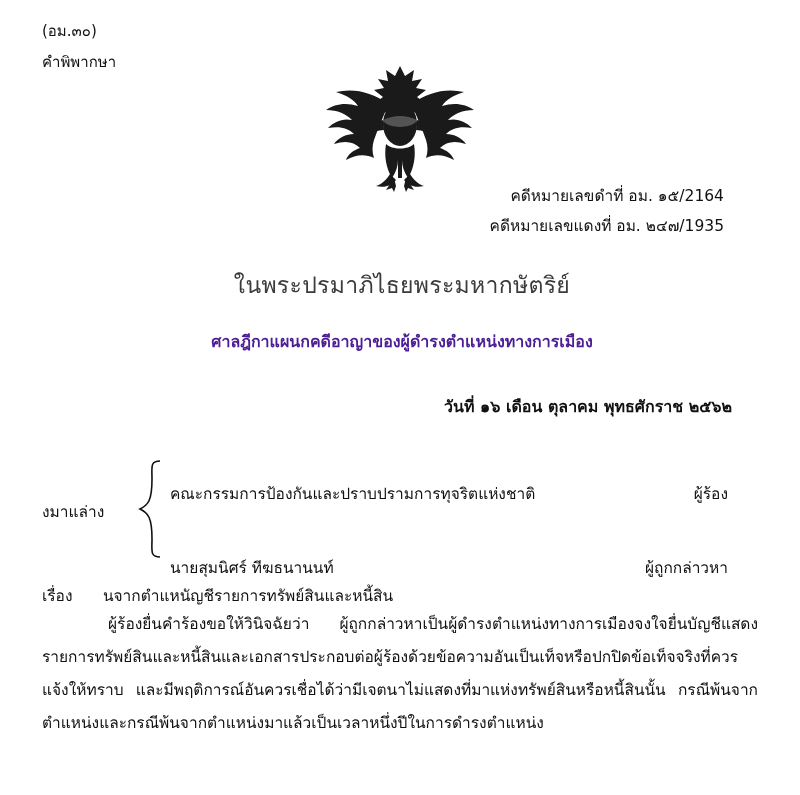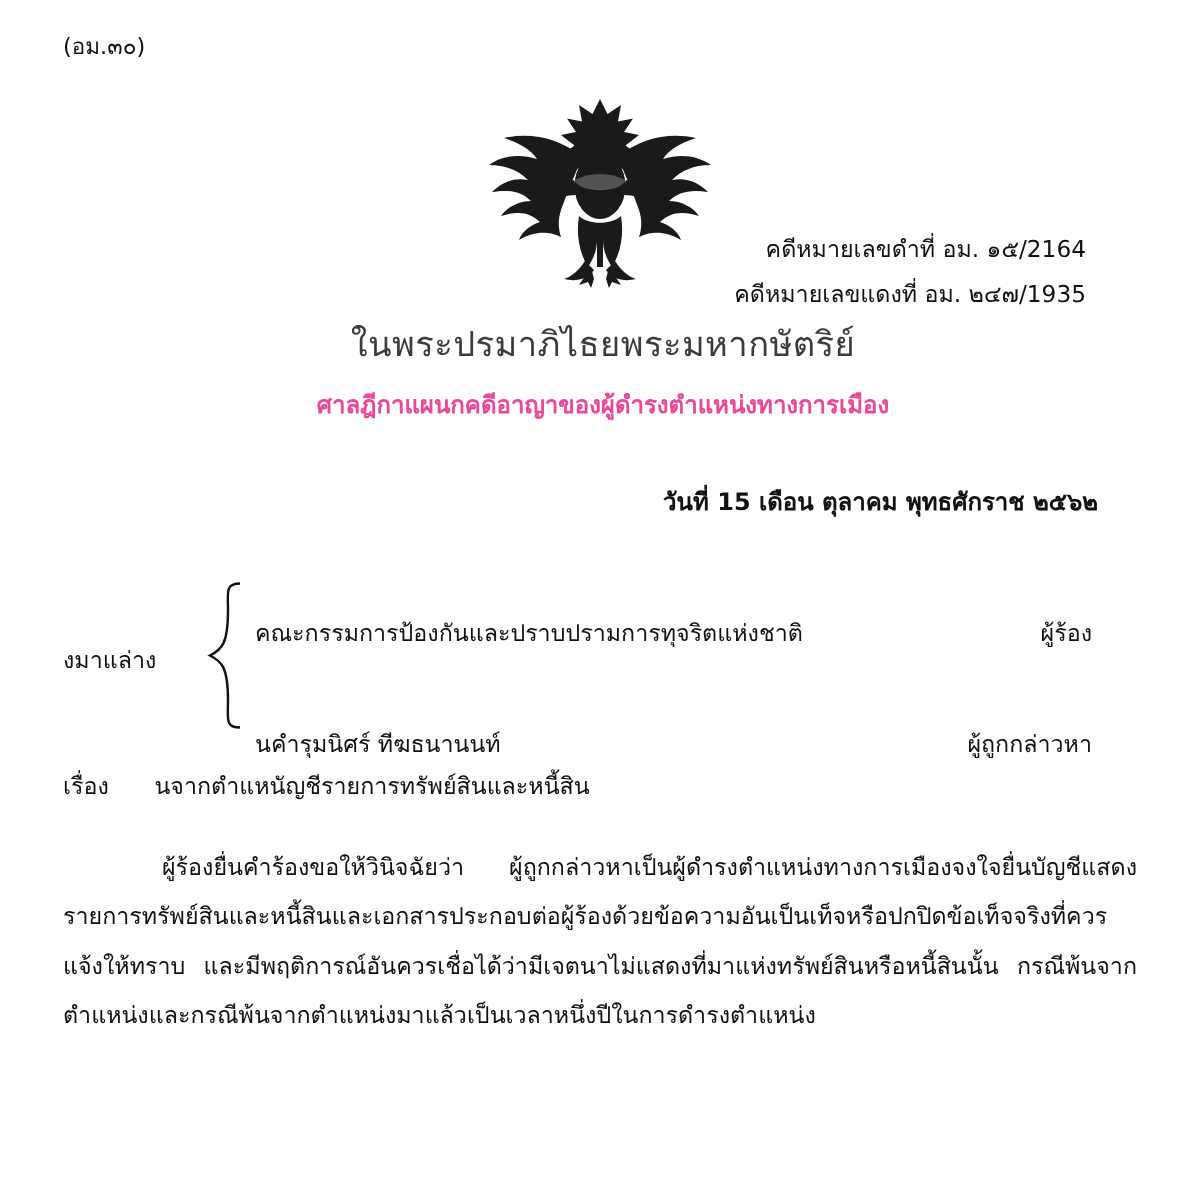--- a/index.html
+++ b/index.html
@@ -48,31 +48,32 @@
     margin-top: 108px;
     text-align: right;
     padding-right: 38px;
   }
   .case-numbers div {
     font-size: 15.5px;
     line-height: 1.95;
     white-space: nowrap;
   }
   .king-line {
+    margin-top: 26px;
     text-align: center;
     font-size: 23px;
     color: #3b3b3b;
     letter-spacing: 0.3px;
   }
   .court-line {
-    margin-top: 10px;
+    margin-top: 26px;
     text-align: center;
     font-size: 16px;
     font-weight: bold;
-    color: #ec4899;
+    color: #4c1d95;
   }
   .date-line {
     margin-top: 40px;
     text-align: right;
     padding-right: 30px;
     font-size: 16px;
     font-weight: bold;
   }
   .parties {
     position: relative;
@@ -113,38 +114,38 @@
     font-size: 15.5px;
   }
   .subject .subject-label {
     display: inline-block;
     min-width: 56px;
   }
   .subject .subject-text {
     display: inline;
   }
   .body-text {
-    margin-top: 26px;
     font-size: 15.5px;
     line-height: 2.12;
     text-align: justify;
     text-justify: inter-word;
     padding-right: 4px;
   }
   .body-text p {
     margin: 0;
     text-indent: 66px;
   }
 </style>
 </head>
 <body>
 
 <div class="page">
 
   <div class="form-code">(อม.๓๐)</div>
+  <div class="doc-type">คำพิพากษา</div>
 
   <div class="emblem-wrap">
     <span class="emblem">
       <svg viewBox="0 0 160 130" width="160" height="130" aria-hidden="true">
         <g fill="#1a1a1a">
 
           <path d="M80 4 l5 10 l9 -6 l-2 11 l10 -2 l-6 9 l10 2 l-9 7 l8 6 l-12 2 l4 8 l-12 -3 l0 9 l-5 -7 l-5 7 l0 -9 l-12 3 l4 -8 l-12 -2 l8 -6 l-9 -7 l10 -2 l-6 -9 l10 2 l-2 -11 l9 6 z"></path>
 
           <path d="M68 42 C52 30 34 26 16 30 C28 34 34 38 38 44 C26 40 14 42 6 48 C18 48 26 52 32 58 C22 56 14 60 8 66 C20 64 28 66 34 72 C26 72 18 76 14 82 C26 78 34 80 40 86 C34 88 28 92 26 98 C36 92 46 92 54 96 C52 90 52 84 54 78 C58 66 64 54 68 42 Z"></path>
 
@@ -169,35 +170,35 @@
   </div>
 
   <div class="case-numbers">
     <div>คดีหมายเลขดำที่ อม. ๑๕/2164</div>
     <div>คดีหมายเลขแดงที่ อม. ๒๔๗/1935</div>
   </div>
 
   <div class="king-line">ในพระปรมาภิไธยพระมหากษัตริย์</div>
   <div class="court-line">ศาลฎีกาแผนกคดีอาญาของผู้ดำรงตำแหน่งทางการเมือง</div>
 
-  <div class="date-line">วันที่ 15 เดือน ตุลาคม พุทธศักราช ๒๕๖๒</div>
+  <div class="date-line">วันที่ ๑๖ เดือน ตุลาคม พุทธศักราช ๒๕๖๒</div>
 
   <div class="parties">
     <div class="parties-label">งมาแล่าง</div>
     <div class="brace">
       <svg width="30" height="100" viewBox="0 0 30 100" aria-hidden="true">
         <path d="M24 2 C14 2 16 8 16 20 C16 42 12 46 4 50 C12 54 16 58 16 80 C16 92 14 98 24 98" fill="none" stroke="#111111" stroke-width="1.6"></path>
       </svg>
     </div>
     <div class="party-row first">
       <span class="party-name">คณะกรรมการป้องกันและปราบปรามการทุจริตแห่งชาติ</span>
       <span class="party-role">ผู้ร้อง</span>
     </div>
     <div class="party-row second">
-      <span class="party-name">นคำรุมนิศร์ ทีฆธนานนท์</span>
+      <span class="party-name">นายสุมนิศร์ ทีฆธนานนท์</span>
       <span class="party-role">ผู้ถูกกล่าวหา</span>
     </div>
   </div>
 
   <div class="subject">
     <span class="subject-label">เรื่อง</span>
     <span class="subject-text">นจากตำแหนัญชีรายการทรัพย์สินและหนี้สิน</span>
   </div>
 
   <div class="body-text">

